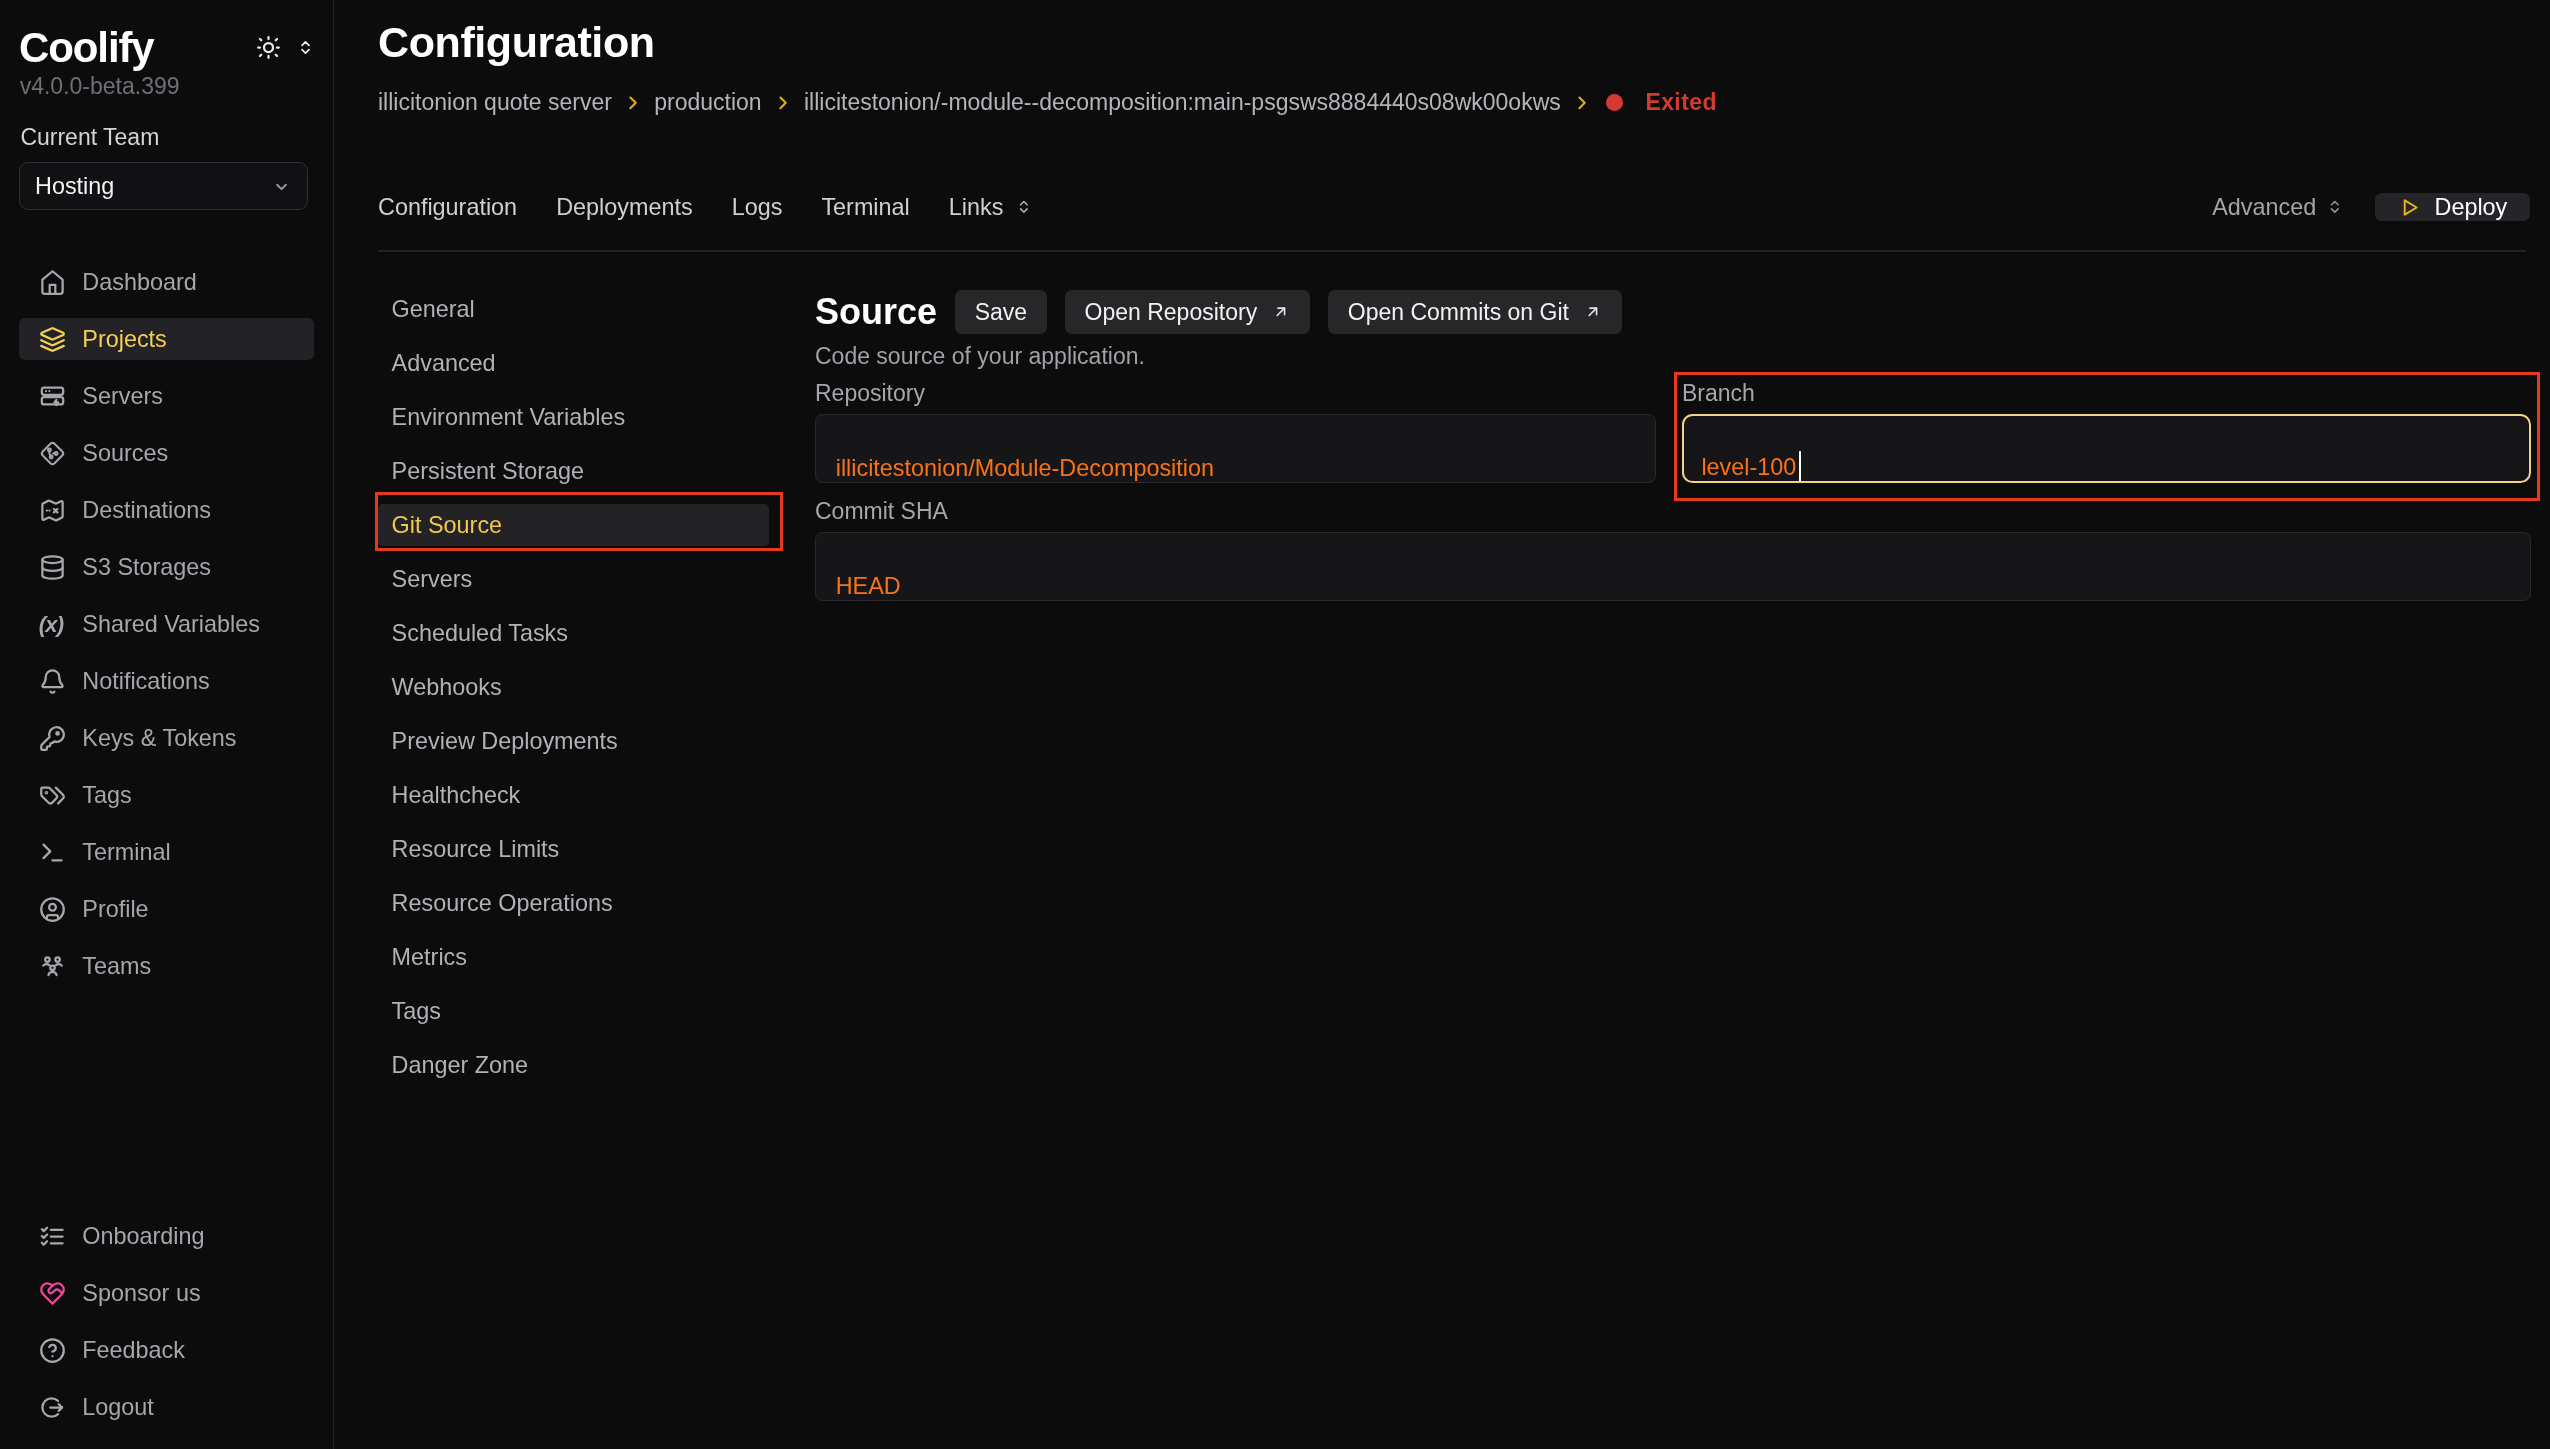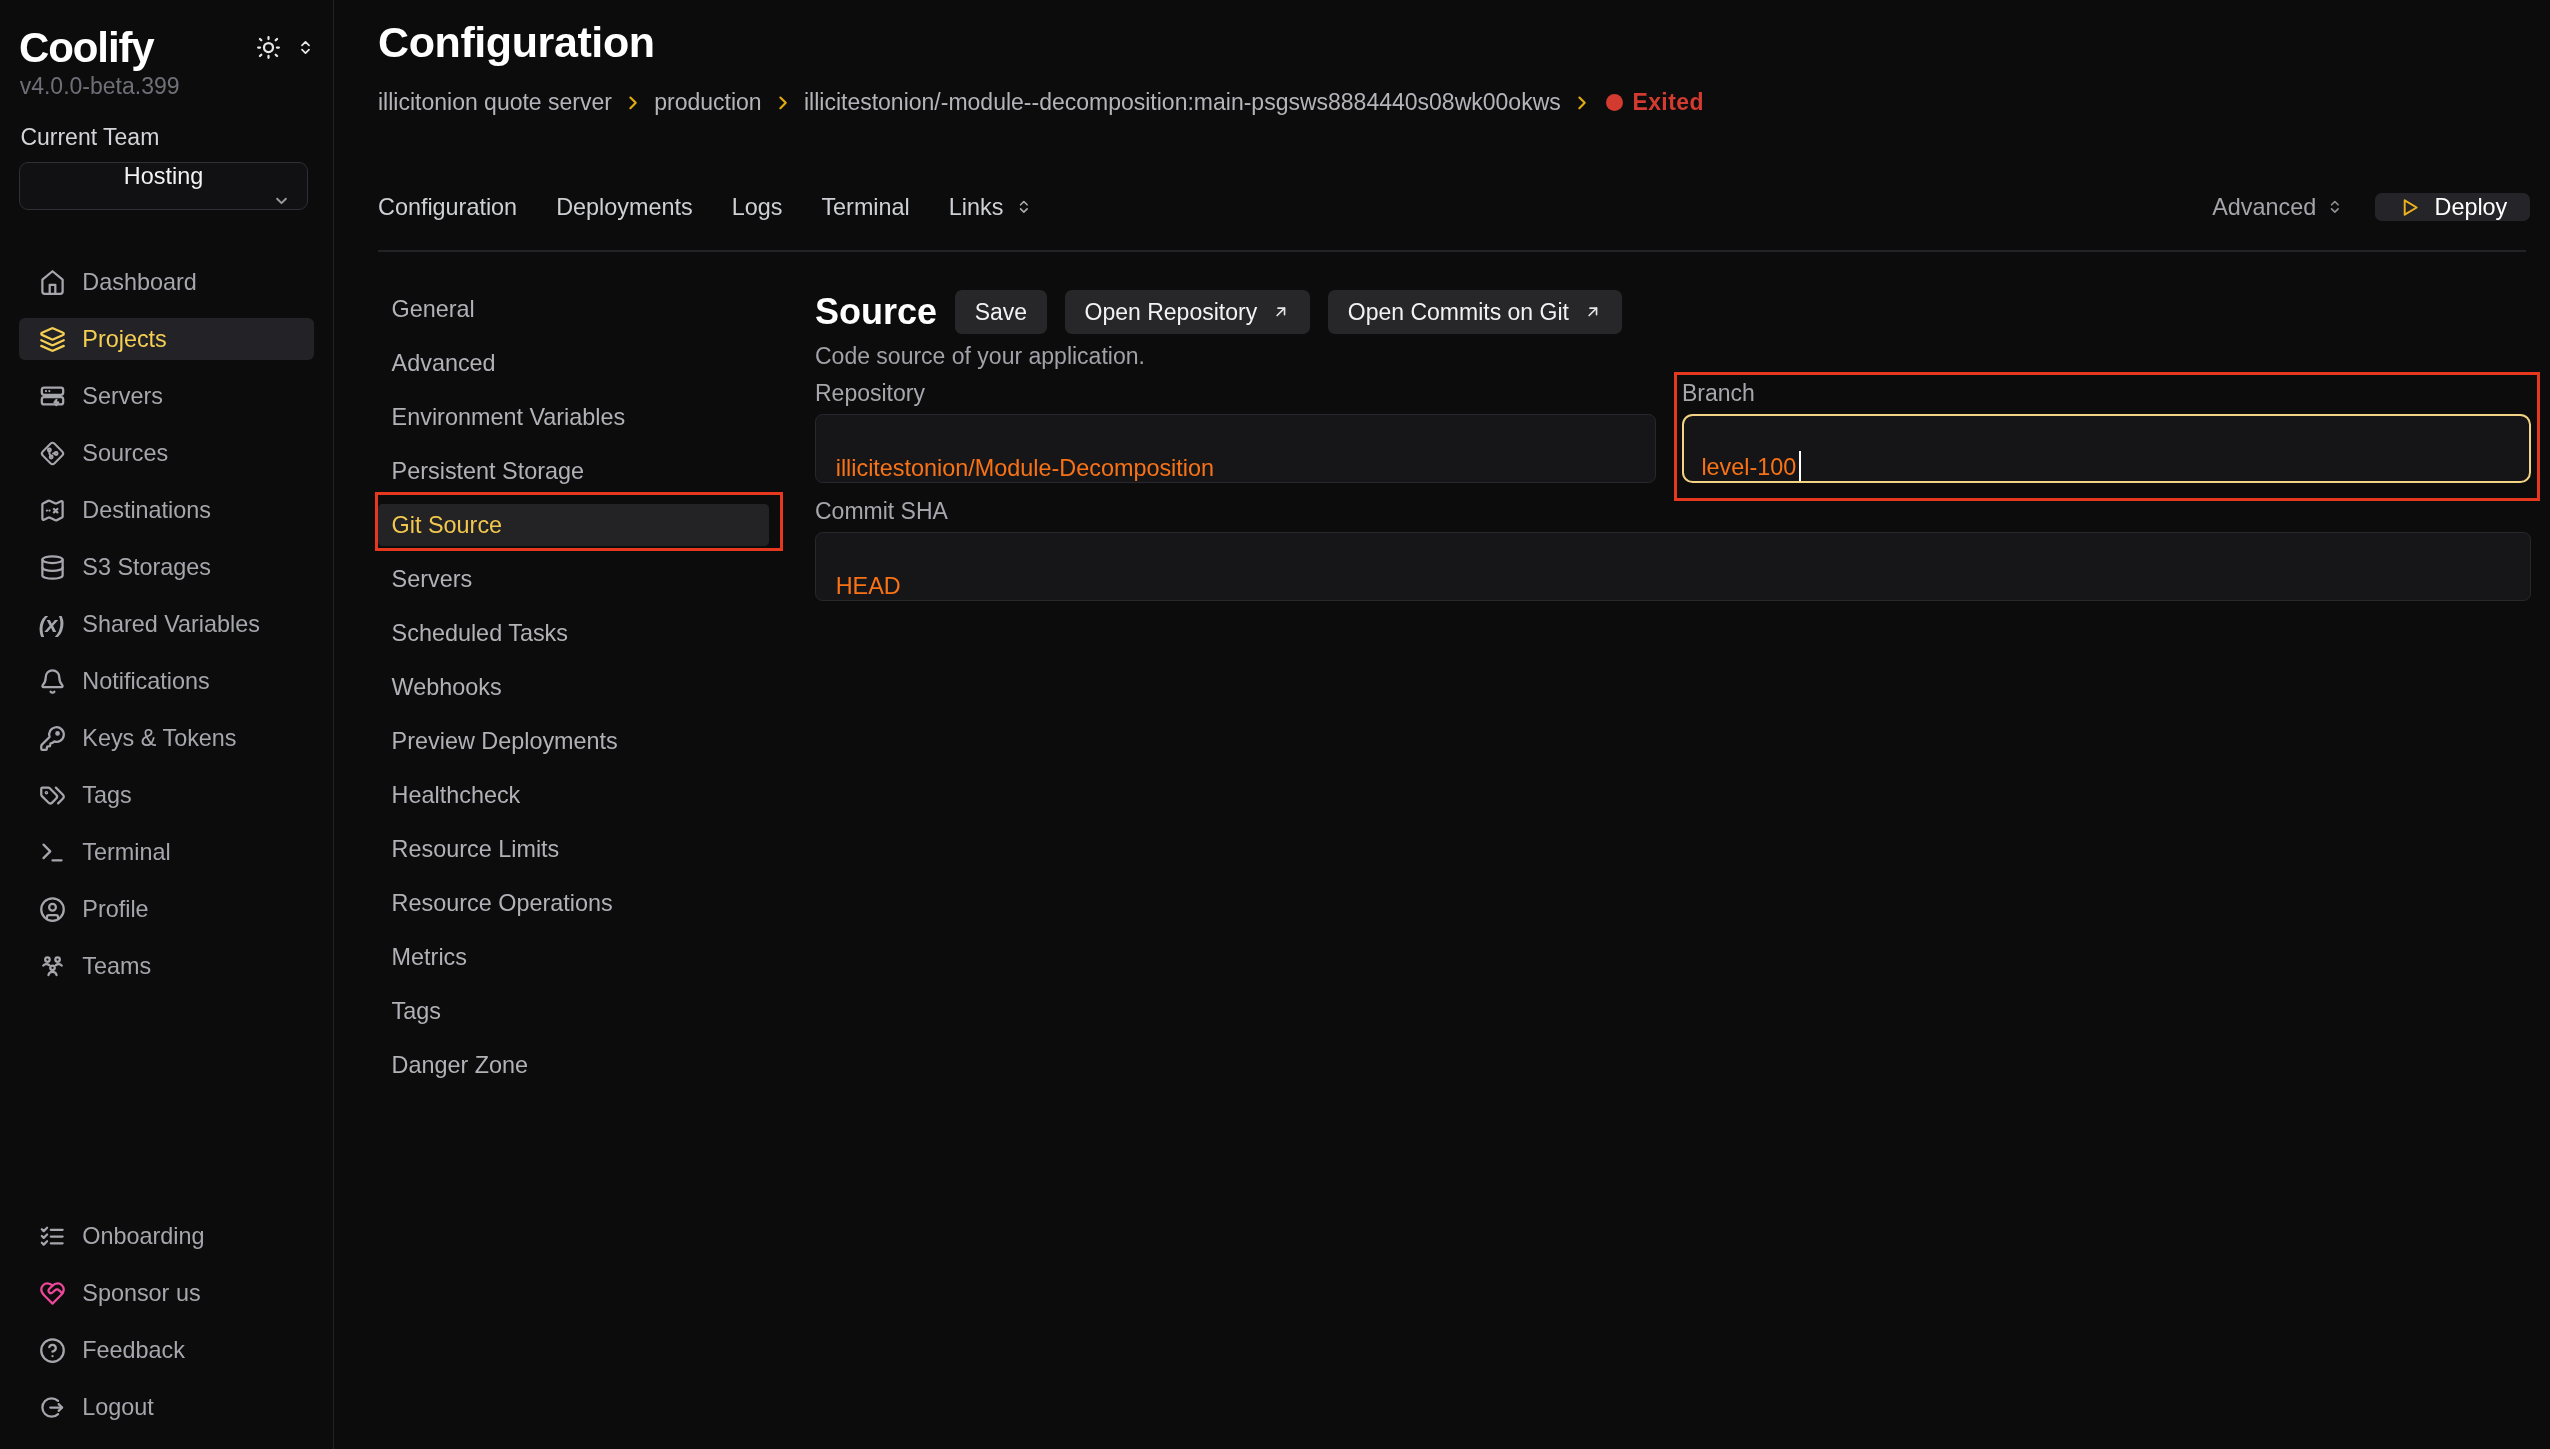--- a/index.html
+++ b/index.html
@@ -20,42 +20,42 @@
   }
   .side-head { position:absolute; left:19px; right:16.6px; top:21px; height:53px; display:flex; align-items:center;text-align:right; }
   .logo { font-size:42px; font-weight:700; letter-spacing:-1.1px; color:#fff; }
   .head-icons { margin-left:auto; display:flex; align-items:center; gap:13.6px; }
   .icon-btn { background:none; border:none; color:#e8e8ea; cursor:pointer; padding:0; }
   .version { position:absolute; left:19.7px; top:73px; font-size:23px; color:#6f6f77; }
   .team-label { position:absolute; left:20.4px; top:124px; font-size:23px; color:#d3d3d8; }
   .team-select {
     position:absolute; left:19px; top:162px; width:289px; height:48px;
     border:1.5px solid #2f2f35; border-radius:9px; background:#111113;
-    display:flex; align-items:center; padding:0 15px; font-size:23.4px; color:#f2f2f4; cursor:pointer;flex-direction:column;
+    display:flex; align-items:center; padding:0 15px; font-size:23.4px; color:#f2f2f4; cursor:pointer;
   }
   .team-select .chev { margin-left:auto; color:#9a9aa1; }
   .nav { position:absolute; left:19px; right:19px; display:flex; flex-direction:column; gap:15px; }
   .nav-main { top:261px; }
   .nav-bottom { top:1215px; }
   .nav-item {
     height:42px; display:flex; align-items:center; gap:16.6px;
     padding:0 0 0 19.7px; border-radius:6px; color:#a6a6ad; font-size:23.4px; cursor:pointer;
   }
   .nav-item .nicon { width:27px; height:27px; flex:0 0 27px; }
   .nav-item.active { background:#232327; color:#f4cf53; }
   .nav-item.sponsor .nicon { color:#ec4899; }
   .icon-shared::before { content:"(x)"; font-style:italic; font-weight:700; font-size:22px; letter-spacing:-0.8px; }
 
   
   .main { position:absolute; left:335px; top:0; width:2215px; height:1449px; }
   .page-title { position:absolute; left:43px; top:18px; font-size:43px; font-weight:700; letter-spacing:-0.4px; color:#fff; }
   .breadcrumb { position:absolute; left:43px; top:88px; height:29px; display:flex; align-items:center; gap:11.3px; font-size:23px; color:#b4b4ba; white-space:nowrap; }
   .bc-seg { cursor:pointer; }
   .bc-chev { color:#e3ac0f; }
-  .status-badge { display:flex; align-items:center; gap:9px; margin-left:3px; }
+  .status-badge { display:flex; align-items:center; gap:22px; margin-left:3px; }
   .status-dot { width:17.4px; height:17.4px; border-radius:50%; background:#d33b31; }
   .status-text { color:#d33b31; font-weight:700; font-size:23px; letter-spacing:0.4px; }
 
   .tabs-row { position:absolute; left:43px; right:19.7px; top:185px; height:44px; display:flex; align-items:center; }
   .tabs { display:flex; align-items:center; gap:39px; }
   .tab { font-size:23.4px; color:#ced0d4; cursor:pointer; display:flex; align-items:center; gap:10.6px; }
   .tab .chev { color:#a9a9af; }
   .tabs-right { margin-left:auto; display:flex; align-items:center; }
   .advanced { display:flex; align-items:center; gap:9px; font-size:23.4px; color:#a4a4ab; cursor:pointer; margin-right:30px; }
   .advanced .chev { color:#8f8f96; }

